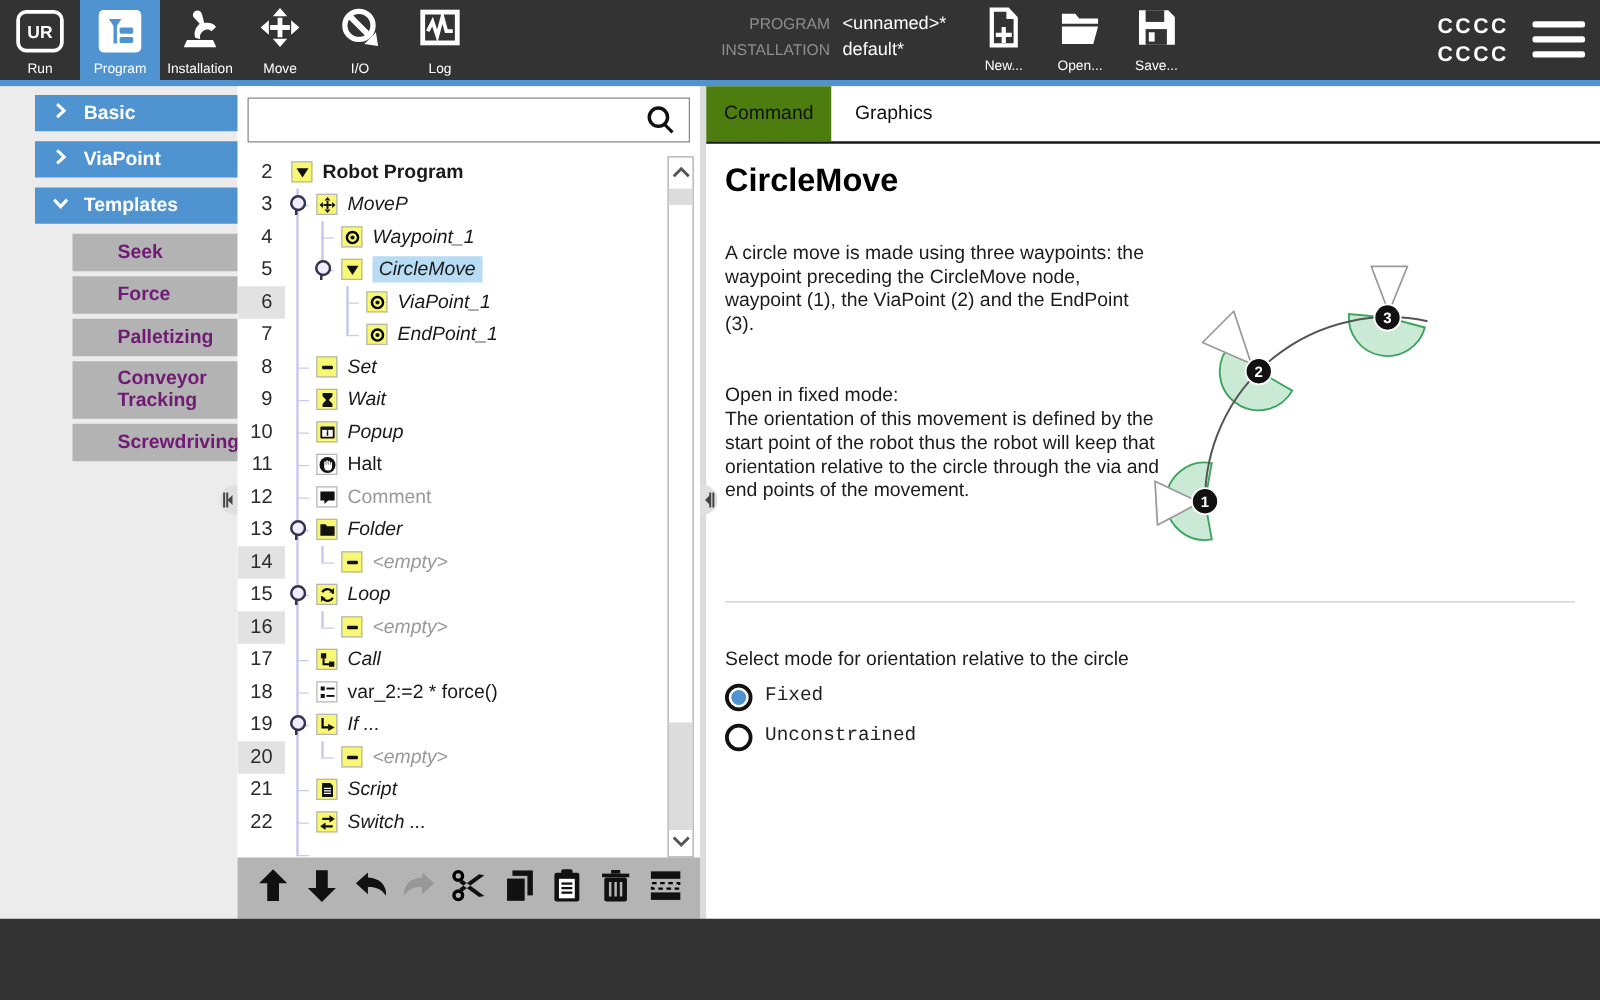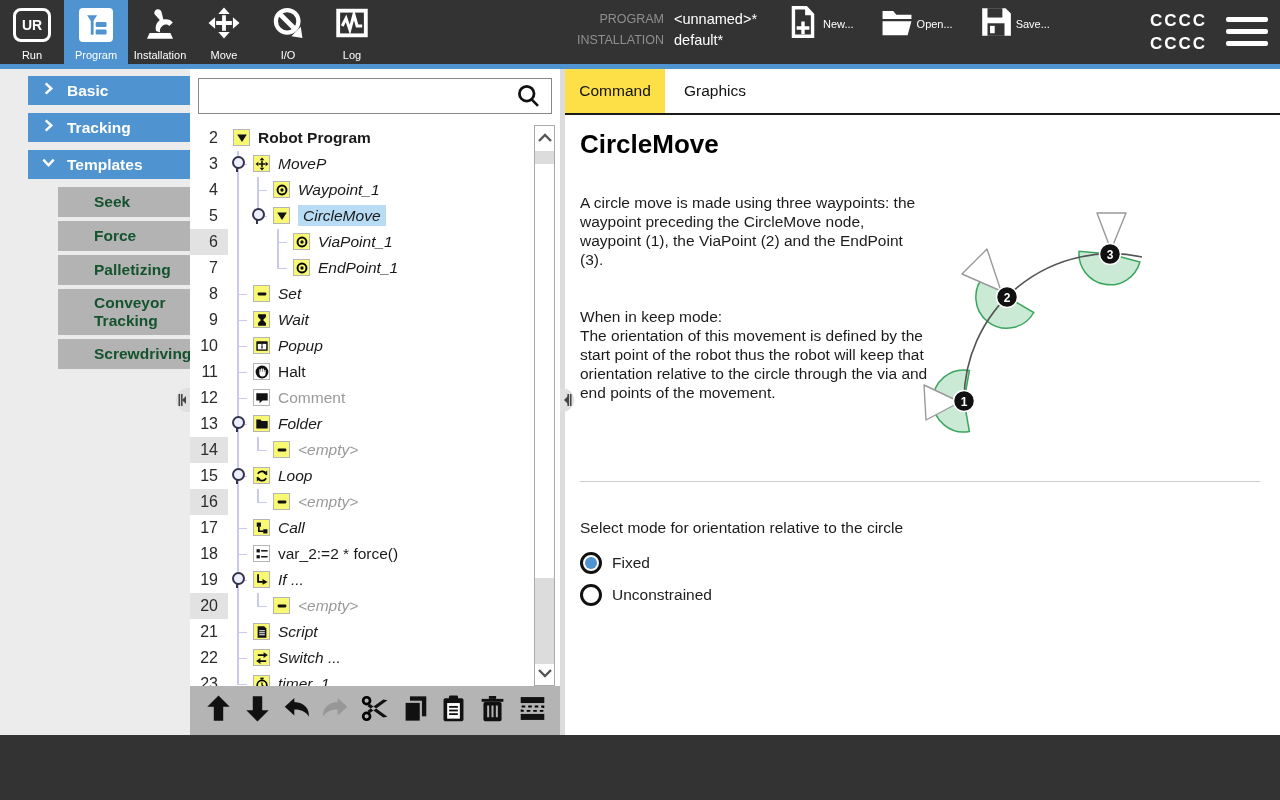--- a/index.html
+++ b/index.html
@@ -11,30 +11,30 @@
   .tile{width:64px;height:64px;display:flex;flex-direction:column;align-items:center;justify-content:flex-end;padding-bottom:3px;box-sizing:border-box;cursor:pointer;}
   .tile.active{background:#4f94d0;}
   .tile .ticon{flex:1;display:flex;align-items:center;justify-content:center;}
   .tile .tlabel{font-size:11px;color:#fff;line-height:12px;}
   .urlogo{width:32px;height:28px;border:3px solid #fff;border-radius:8px;color:#fff;font-weight:bold;font-size:14px;display:flex;align-items:center;justify-content:center;}
   .progbox{width:34px;height:34px;background:#fff;border-radius:4px;display:flex;align-items:center;justify-content:center;}
   .proginfo{position:absolute;left:572px;top:11px;display:grid;grid-template-columns:92px auto;grid-row-gap:5px;align-items:center;}
   .proginfo .plabel{color:#8f8f8f;font-size:12.5px;text-align:right;}
   .proginfo .pvalue{color:#fff;font-size:14.5px;padding-left:10px;}
   .actions{position:absolute;left:786px;top:5px;display:flex;gap:26px;}
-  .action{display:flex;flex-direction:row;align-items:center;gap:3px;cursor:pointer;}
+  .action{display:flex;flex-direction:column;align-items:center;gap:3px;cursor:pointer;}
   .action .alabel{color:#fff;font-size:11px;}
   .clock{position:absolute;left:1150px;top:9px;color:#fff;font-size:17px;font-weight:bold;letter-spacing:2px;line-height:23px;}
   .burger{position:absolute;left:1226px;top:17px;cursor:pointer;}
   .burger div{width:42px;height:5px;background:#fff;border-radius:2px;margin-bottom:7px;}
   
   #sidebar{position:absolute;left:0;top:69px;width:190px;height:758px;background:#ececec;padding-left:28px;}
   .cat{height:29px;margin:0 0 8px 0;background:#4f94d0;color:#fff;display:flex;align-items:center;padding-left:13px;gap:11px;font-weight:bold;font-size:15.5px;cursor:pointer;}
   .cat:first-child{margin-top:7px;}
-  .sub{margin:0 0 4px 30px;width:160px;box-sizing:border-box;background:#b3b3b3;color:#14532d;font-weight:bold;font-size:15.5px;display:flex;align-items:center;padding:5px 4px 5px 36px;min-height:30px;line-height:18px;cursor:pointer;}
+  .sub{margin:0 0 4px 30px;width:160px;box-sizing:border-box;background:#b3b3b3;color:#701a75;font-weight:bold;font-size:15.5px;display:flex;align-items:center;padding:5px 4px 5px 36px;min-height:30px;line-height:18px;cursor:pointer;}
   
   #treepanel{position:absolute;left:190px;top:69px;width:370px;height:666px;background:#fff;}
   #searchbox{position:absolute;left:8px;top:9px;width:354px;height:36px;box-sizing:border-box;border:1px solid #888;background:#fff;display:flex;align-items:center;}
   #searchbox input{flex:1;border:none;outline:none;font-size:16px;padding:0 8px;font-family:inherit;background:transparent;}
   #searchbox .sicon{width:44px;display:flex;align-items:center;justify-content:center;cursor:pointer;}
   #rows{position:absolute;left:0;top:56px;width:344px;height:561px;overflow:hidden;}
   .trow{position:absolute;left:0;width:100%;height:26px;cursor:pointer;}
   .tnum{position:absolute;left:0;top:0;width:38px;height:26px;box-sizing:border-box;padding-right:10px;text-align:right;font-size:16px;color:#2b2b2b;line-height:26px;}
   .tnum.hl{background:#e2e2e2;}
   .nicon{position:absolute;top:4px;width:17px;height:17px;box-sizing:border-box;border:1px solid #b5b5b5;display:flex;align-items:center;justify-content:center;}
@@ -58,29 +58,29 @@
   .ttool{width:32px;height:32px;display:flex;align-items:center;justify-content:center;cursor:pointer;}
   
   .handle{position:absolute;top:388px;width:14px;height:24px;background:#e0e0e0;display:flex;align-items:center;justify-content:center;cursor:pointer;z-index:5;}
   #handleL{left:176px;border-radius:12px 0 0 12px;}
   #handleR{left:560px;border-radius:0 12px 12px 0;}
   #vdivider{position:absolute;left:560px;top:69px;width:5px;height:666px;background:#dcdcdc;}
   
   #rightpanel{position:absolute;left:565px;top:69px;width:715px;height:666px;background:#fff;}
   #tabs{position:absolute;left:0;top:0;width:715px;height:44px;display:flex;border-bottom:2px solid #1a1a1a;box-sizing:content-box;}
   .tab{width:100px;display:flex;align-items:center;justify-content:center;font-size:15.5px;color:#111;cursor:pointer;}
-  .tab.active{background:#fde047;}
+  .tab.active{background:#4d7c0f;}
   #cmdtitle{position:absolute;left:15px;top:60px;font-size:26px;font-weight:bold;color:#000;}
   #desc{position:absolute;left:15px;top:124px;width:348px;font-size:15.5px;line-height:19px;color:#1c1c1c;}
   #desc p{margin:0 0 38px 0;}
   #desc p:last-child{margin:0;}
   #divider{position:absolute;left:15px;top:412px;width:680px;border-top:1px solid #ccc;}
   #selectlabel{position:absolute;left:15px;top:450px;font-size:15.5px;color:#1c1c1c;}
   #radios{position:absolute;left:15px;top:478px;}
-  .radiorow{display:flex;align-items:center;height:32px;cursor:pointer;}
+  .radiorow{display:flex;align-items:flex-start;height:32px;cursor:pointer;font-family:Liberation Mono, monospace;}
   .radio{width:22px;height:22px;border:3px solid #111;border-radius:50%;box-sizing:border-box;display:flex;align-items:center;justify-content:center;background:#fff;}
   .radio .dot{width:12px;height:12px;border-radius:50%;background:#4f94d0;display:none;}
   .radiorow.sel .radio .dot{display:block;}
   .radiolabel{margin-left:10px;font-size:15.5px;color:#222;}
   #diagram{position:absolute;left:335px;top:121px;}
   
   #footer{position:absolute;left:0;top:735px;width:1280px;height:65px;background:#333;}
 </style>
 </head>
 <body>
@@ -189,21 +189,21 @@
       <div class="cat">
         <span><svg width="15" height="15" viewBox="0 0 16 16">
             <path fill="none" stroke="#fff" stroke-width="2.6" d="M5 2.5l6 5.5-6 5.5"></path>
           </svg></span>
         <span>Basic</span>
       </div>
       <div class="cat">
         <span><svg width="15" height="15" viewBox="0 0 16 16">
             <path fill="none" stroke="#fff" stroke-width="2.6" d="M5 2.5l6 5.5-6 5.5"></path>
           </svg></span>
-        <span>Tracking</span>
+        <span>ViaPoint</span>
       </div>
       <div class="cat">
         <span><svg width="15" height="15" viewBox="0 0 16 16">
             <path fill="none" stroke="#fff" stroke-width="2.6" d="M2.5 5l5.5 6 5.5-6"></path>
           </svg></span>
         <span>Templates</span>
       </div>
       <div class="sub">Seek</div>
       <div class="sub">Force</div>
       <div class="sub">Palletizing</div>
@@ -451,32 +451,20 @@
         <div class="trow" style="top: 520px;">
           <span class="tnum">22</span>
           <span class="nicon y" style="left:63px;">
             <svg width="14" height="14" viewBox="0 0 16 16" fill="#111">
               <path d="M9.8 1.3v2.4H3.2v2h6.6v2.4l4.9-3.4zM6.2 8.1v2.4h6.6v2H6.2v2.4L1.3 11.5z"></path>
             </svg>
           </span>
           <span class="lbl i" style="left:88px;">Switch ...</span>
         </div>
         <div class="guide" style="left: 47px; top: 558.5px; width: 10px; height: 1.5px;"></div>
-        <div class="trow" style="top: 546px;">
-          <span class="tnum">23</span>
-          <span class="nicon y" style="left:63px;">
-            <svg width="14" height="14" viewBox="0 0 16 16" fill="#111">
-              <rect x="6.1" y=".7" width="3.8" height="1.8"></rect>
-              <rect x="7.3" y="2.5" width="1.4" height="1.7"></rect>
-              <circle cx="8" cy="9.4" r="5.5" fill="none" stroke="currentColor" stroke-width="1.9"></circle>
-              <path fill="none" stroke="currentColor" stroke-width="1.4" d="M8 9.6V6.3M8 9.6l2.1 1.3"></path>
-            </svg>
-          </span>
-          <span class="lbl i" style="left:88px;">timer_1</span>
-        </div>
       </div>
     <div id="vscroll">
       <div class="sbtn" style="top:0;">
         <svg width="16" height="14" viewBox="0 0 16 12">
             <path fill="none" stroke="#555" stroke-width="2.4" d="M2 9l6-6 6 6"></path>
           </svg>
       </div>
       <div class="sthumb" style="top:25px;height:13px;"></div>
       <div class="sthumb" style="top:452px;height:86px;"></div>
       <div class="sbtn" style="top:535px;">
@@ -564,21 +552,21 @@
   </div>
 
   <div id="rightpanel">
     <div id="tabs">
         <div class="tab active">Command</div>
         <div class="tab">Graphics</div>
       </div>
     <div id="cmdtitle">CircleMove</div>
     <div id="desc">
       <p>A circle move is made using three waypoints: the waypoint preceding the CircleMove node, waypoint (1), the ViaPoint (2) and the EndPoint (3).</p>
-      <p><span>When in keep mode:</span><br>
+      <p><span>Open in fixed mode:</span><br>
       <span>The orientation of this movement is defined by the start point of the robot thus the robot will keep that orientation relative to the circle through the via and end points of the movement.</span></p>
     </div>
 
     <svg id="diagram" width="280" height="250" viewBox="0 0 280 250">
       <path d="M64 211 L69.4 180.5 A31 31 0 1 0 69.4 241.5 Z" fill="#cbead5" stroke="#3ba55d" stroke-width="1.5"></path>
       <path d="M107 107 L85.1 85.1 A31 31 0 1 0 133.8 122.5 Z" fill="#cbead5" stroke="#3ba55d" stroke-width="1.5"></path>
       <path d="M210 64 L179.1 61.3 A31 31 0 0 0 239.9 72 Z" fill="#cbead5" stroke="#3ba55d" stroke-width="1.5"></path>
       <path d="M64 211 A147 147 0 0 1 242 67" fill="none" stroke="#555" stroke-width="1.6"></path>
       <polygon points="60,212 24,195 26,230" fill="#fff" stroke="#999" stroke-width="1.4" stroke-linejoin="round"></polygon>
       <polygon points="101,101 62,84 87,59" fill="#fff" stroke="#999" stroke-width="1.4" stroke-linejoin="round"></polygon>

